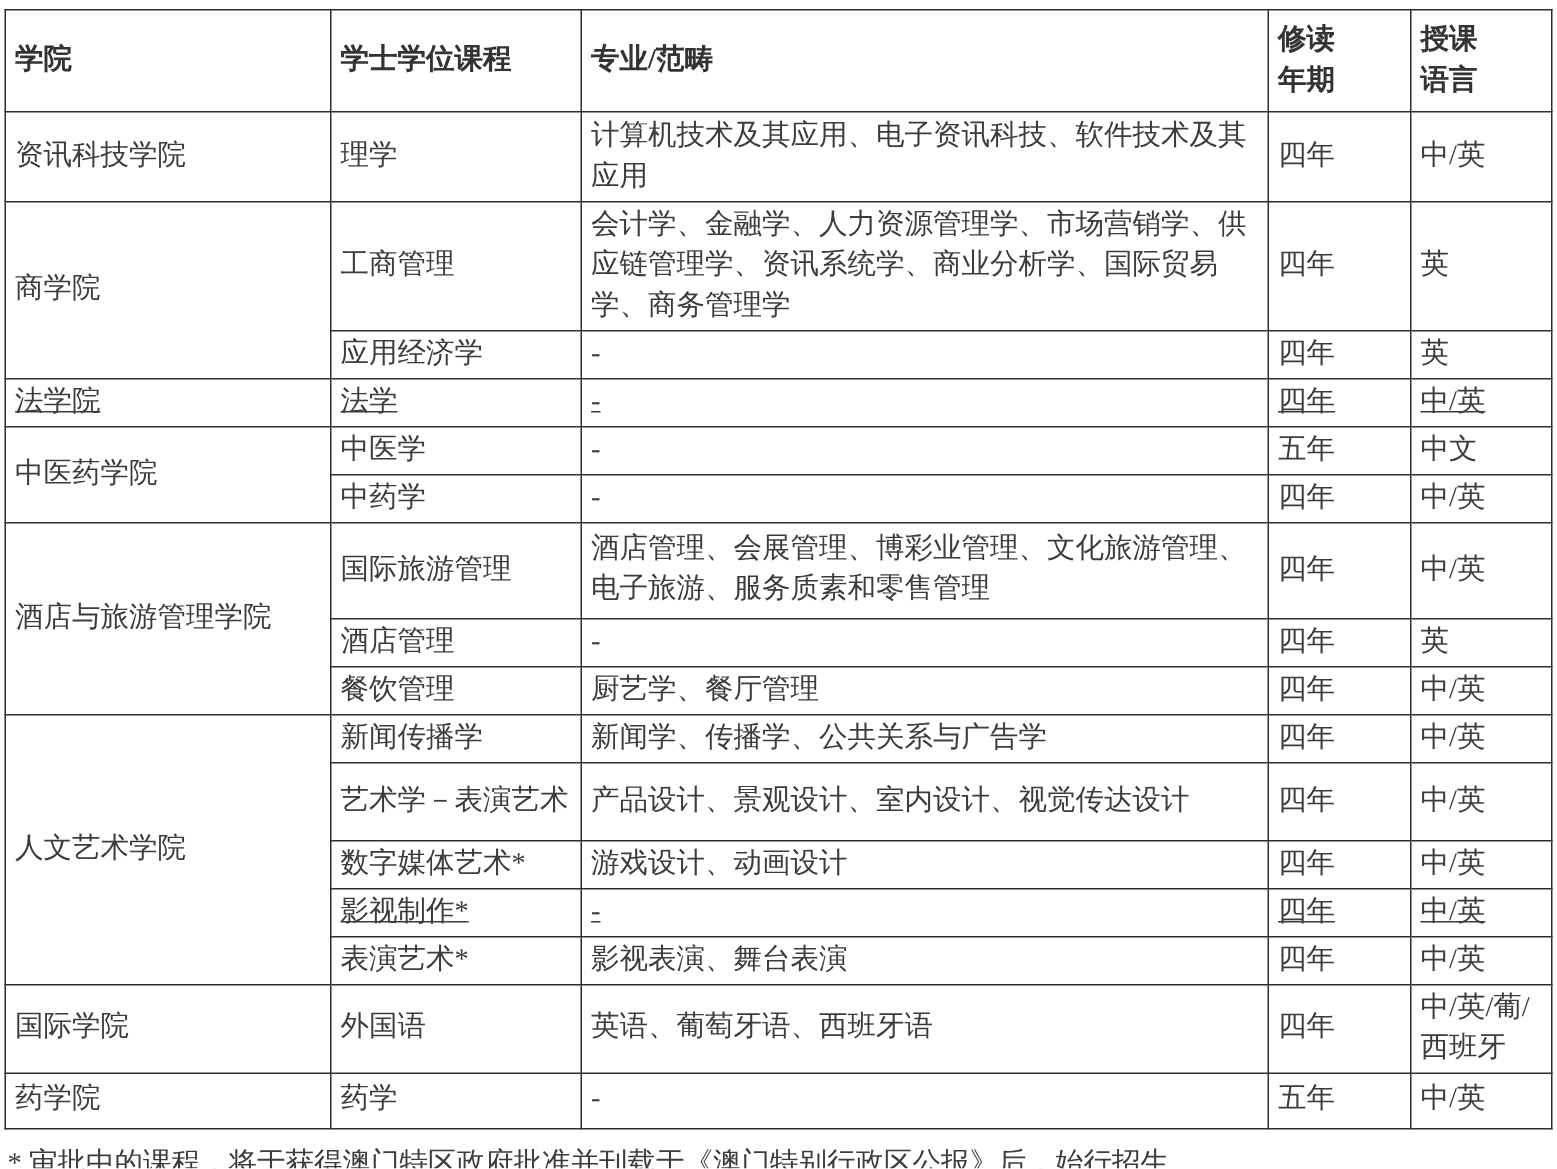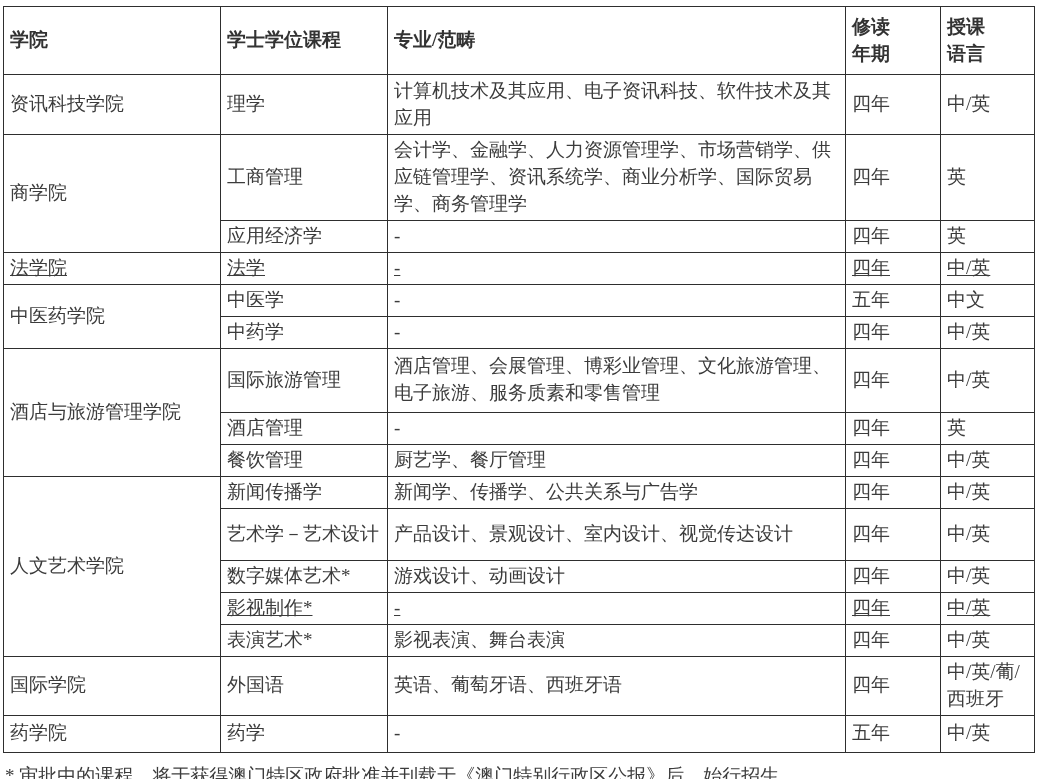--- a/index.html
+++ b/index.html
@@ -134,21 +134,21 @@
           <td class="language-cell">中/英</td>
         </tr>
         <tr style="height: 28px;">
           <td rowspan="5" class="college-cell">人文艺术学院</td>
           <td class="degree-cell">新闻传播学</td>
           <td class="majors-cell">新闻学、传播学、公共关系与广告学</td>
           <td class="duration-cell">四年</td>
           <td class="language-cell">中/英</td>
         </tr>
         <tr style="height: 52px;">
-          <td class="degree-cell">艺术学－艺术设计</td>
+          <td class="degree-cell">艺术学－表演艺术</td>
           <td class="majors-cell">产品设计、景观设计、室内设计、视觉传达设计</td>
           <td class="duration-cell">四年</td>
           <td class="language-cell">中/英</td>
         </tr>
         <tr style="height: 30px; margin-top: 12px;">
           <td class="degree-cell">数字媒体艺术*</td>
           <td class="majors-cell">游戏设计、动画设计</td>
           <td class="duration-cell">四年</td>
           <td class="language-cell">中/英</td>
         </tr>

